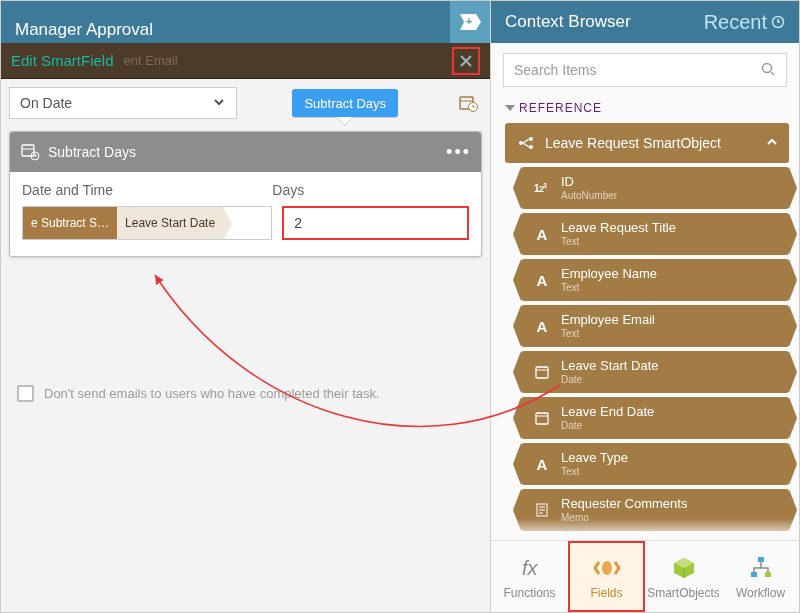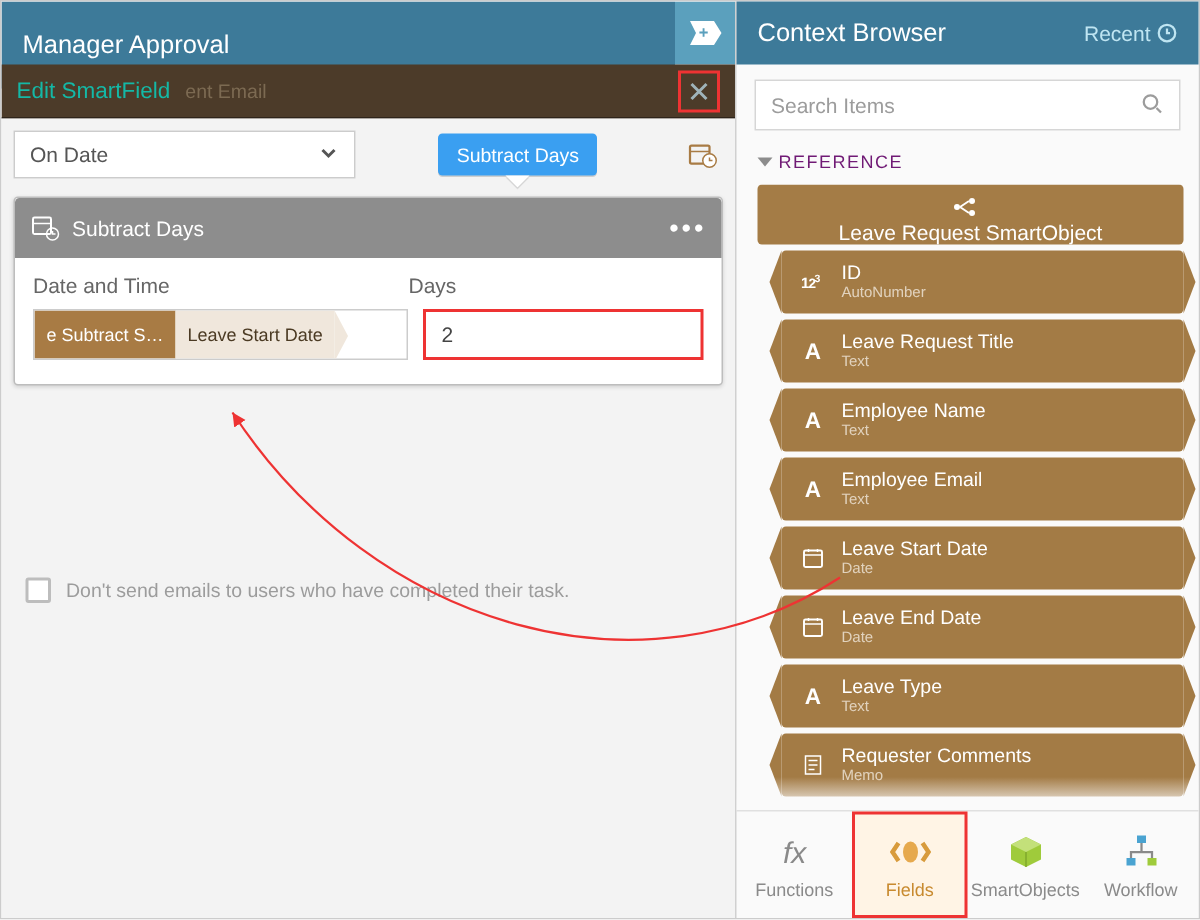--- a/index.html
+++ b/index.html
@@ -41,28 +41,28 @@
   .dt-input .seg-b { background:#f0e7dc; color:#4b3a23; padding:0 8px; height:100%; display:flex; align-items:center; white-space:nowrap; position:relative;}
   .dt-input .seg-b::after{ content:""; position:absolute; right:-9px; top:0; bottom:0; width:0;border-top:17px solid transparent;border-bottom:17px solid transparent;border-left:9px solid #f0e7dc;}
   .days-input { flex:1; height:34px; border:2px solid #e33; padding:0 10px; font-size:14px; color:#444; display:flex; align-items:center; background:#fff;}
   
   .below { flex:1; background:#f3f3f3; padding: 118px 16px 0; color:#9c9c9c; font-size:13px; }
   .chk-row { display:flex; align-items:center; gap:10px; color:#9c9c9c;}
   .chk { width:17px; height:17px; border:2px solid #bdbdbd; border-radius:2px; background:#fff; }
   
   .right { flex:1; display:flex; flex-direction:column; border-left:1px solid #d0d0d0; background:#fafafa; }
   .right-header { height:42px; background:#3d7a99; display:flex; align-items:center; padding:0 14px; color:#fff; font-size:17px;}
-  .right-header .recent { margin-left:auto; font-size:14px; color:#bfe5f2; display:flex; align-items:center; gap:4px; cursor:pointer;}
+  .right-header .recent { margin-left:auto; font-size:20px; color:#bfe5f2; display:flex; align-items:center; gap:4px; cursor:pointer;}
   .search-wrap { padding:10px 12px; }
   .search { height:34px; border:1px solid #d6d6d6; background:#fff; display:flex; align-items:center; padding:0 10px; color:#9c9c9c; font-size:14px;}
   .search .mag { margin-left:auto; }
   .ref-head { display:flex; align-items:center; gap:4px; padding:4px 14px 8px; color:#701a75; font-size:12px; letter-spacing:1px;}
   .ref-head .tri { width:0;height:0;border-left:5px solid transparent;border-right:5px solid transparent;border-top:6px solid #8c8c8c;}
   .tree { padding:0 10px 0 14px; flex:1; overflow:hidden; position:relative;}
-  .node { background:#a37b45; color:#fff; border-radius:3px; margin-bottom:4px; display:flex; align-items:center; padding:6px 10px; font-size:14px; position:relative;flex-direction:column;}
+  .node { background:#a37b45; color:#fff; border-radius:3px; margin-bottom:4px; display:flex; align-items:center; padding:6px 10px; font-size:14px; position:relative;}
   .node.main { height:40px; background:#a47c46; }
   .node.main .chev-up { margin-left:auto; }
   .node.sub { margin-left:16px; font-size:13px; height:42px; flex-direction:row; align-items:center; padding:4px 10px;}
   .node.sub::before { content:""; position:absolute; left:-8px; top:0; bottom:0; width:0; border-top:21px solid transparent; border-bottom:21px solid transparent; border-right:8px solid #a37b45;}
   .node.sub::after { content:""; position:absolute; right:-8px; top:0; bottom:0; width:0; border-top:21px solid transparent; border-bottom:21px solid transparent; border-left:8px solid #a37b45;}
   .node .ico { width:22px; display:flex; align-items:center; justify-content:center; margin-right:8px; font-weight:bold;}
   .node .txt { display:flex; flex-direction:column; line-height:1.1;}
   .node .txt .sub-t { font-size:10px; color:#e8dccb; opacity:0.9;}
   .fade { position:absolute; left:0; right:0; bottom:0; height:22px; background:linear-gradient(to bottom, rgba(250,250,250,0), #fafafa);}
   

